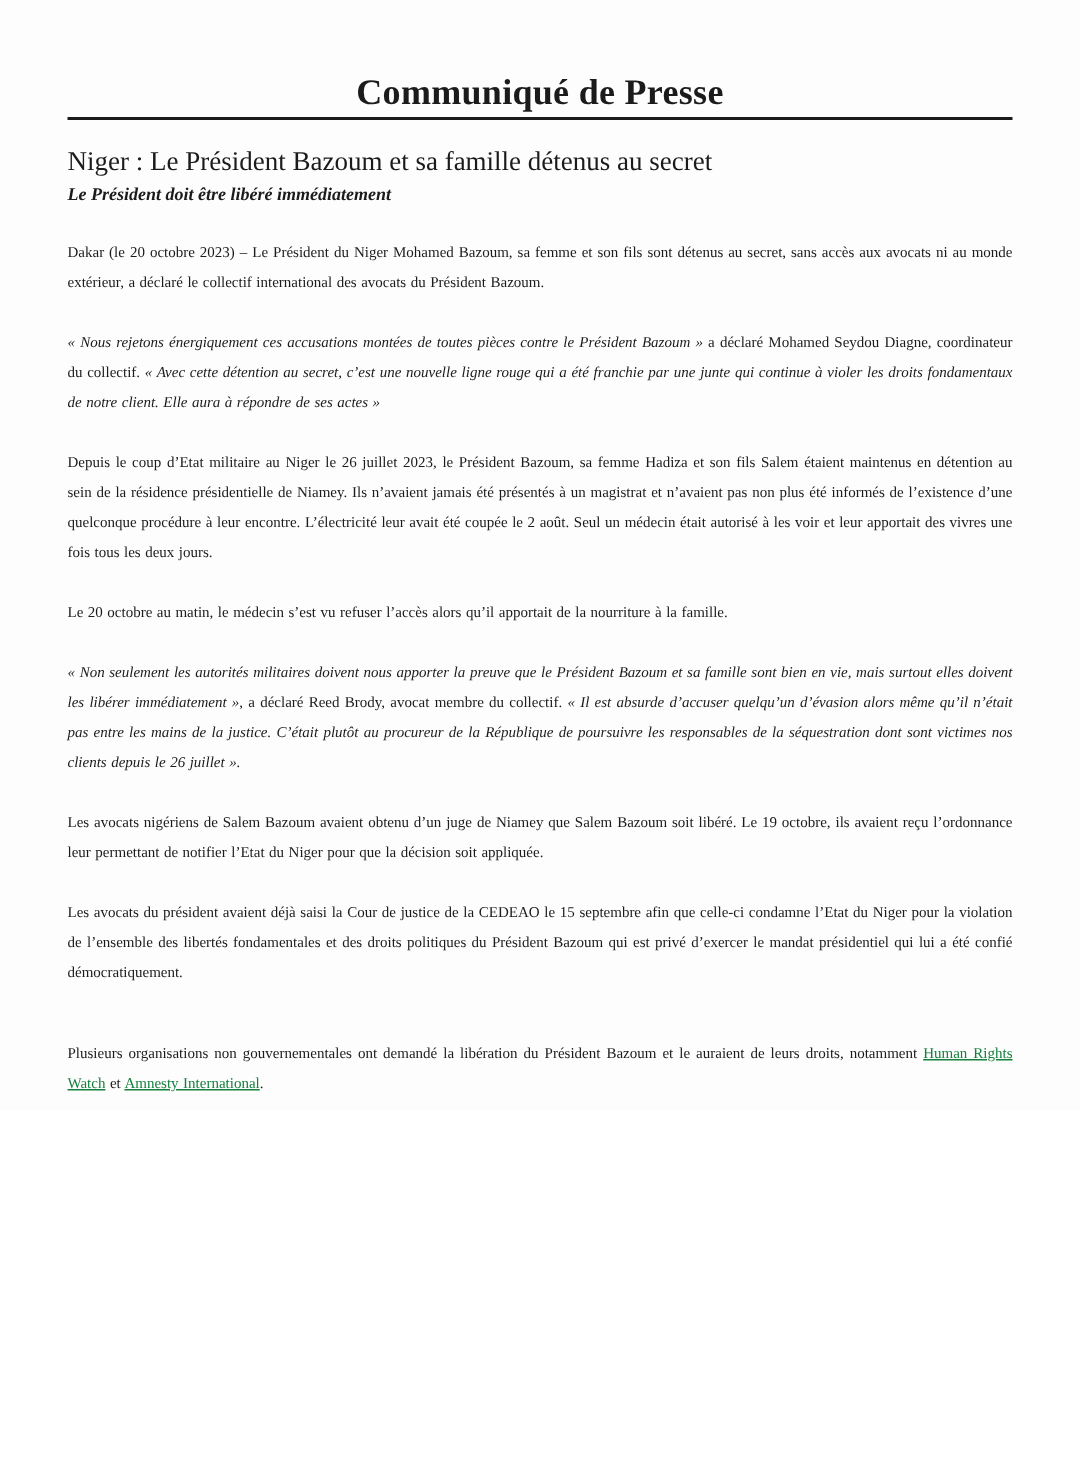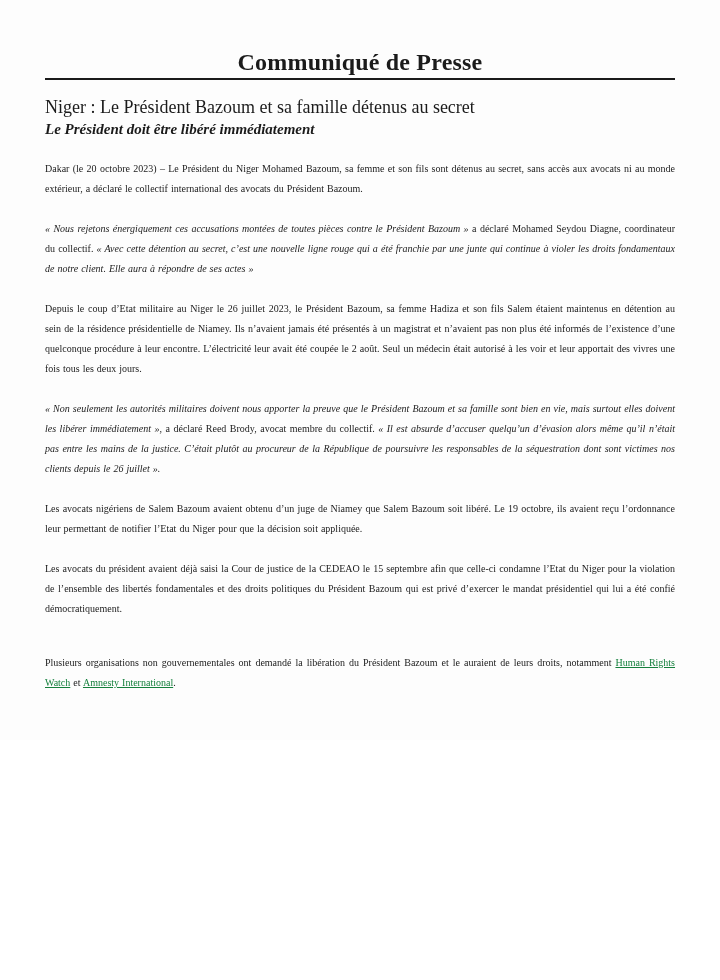--- a/index.html
+++ b/index.html
@@ -29,21 +29,21 @@
     margin-top: 2px;
   }
   .headline {
     margin-top: 16px;
     font-size: 18px;
     font-weight: normal;
     line-height: 22px;
   }
   .subheadline {
     margin-top: 2px;
-    font-size: 15px;
+    font-size: 12px;
     font-weight: bold;
     font-style: italic;
     line-height: 19px;
   }
   .body-text { margin-top: 20px; }
   .para {
     font-size: 10px;
     line-height: 20px;
     text-align: justify;
     margin-bottom: 20px;
@@ -63,18 +63,19 @@
 
 <div class="page">
   <h1 class="doc-title">Communiqué de Presse</h1>
   <div class="title-rule"></div>
   <h2 class="headline">Niger : Le Président Bazoum et sa famille détenus au secret</h2>
   <h3 class="subheadline">Le Président doit être libéré immédiatement</h3>
   <div class="body-text">
       <p class="para"><span class="run-normal">Dakar (le 20 octobre 2023) – Le Président du Niger Mohamed Bazoum, sa femme et son fils sont détenus au secret, sans accès aux avocats ni au monde extérieur, a déclaré le collectif international des avocats du Président Bazoum.</span></p>
       <p class="para"><span class="run-italic">« Nous rejetons énergiquement ces accusations montées de toutes pièces contre le Président Bazoum »</span><span class="run-normal"> a déclaré Mohamed Seydou Diagne, coordinateur du collectif. </span><span class="run-italic">« Avec cette détention au secret, c’est une nouvelle ligne rouge qui a été franchie par une junte qui continue à violer les droits fondamentaux de notre client. Elle aura à répondre de ses actes »</span></p>
       <p class="para"><span class="run-normal">Depuis le coup d’Etat militaire au Niger le 26 juillet 2023, le Président Bazoum, sa femme Hadiza et son fils Salem étaient maintenus en détention au sein de la résidence présidentielle de Niamey. Ils n’avaient jamais été présentés à un magistrat et n’avaient pas non plus été informés de l’existence d’une quelconque procédure à leur encontre. L’électricité leur avait été coupée le 2 août. Seul un médecin était autorisé à les voir et leur apportait des vivres une fois tous les deux jours.</span></p>
+      <p class="para"><span class="run-normal">Le 20 octobre au matin, le médecin s’est vu refuser l’accès alors qu’il apportait de la nourriture à la famille.</span></p>
       <p class="para"><span class="run-italic">« Non seulement les autorités militaires doivent nous apporter la preuve que le Président Bazoum et sa famille sont bien en vie, mais surtout elles doivent les libérer immédiatement »</span><span class="run-normal">, a déclaré Reed Brody, avocat membre du collectif. </span><span class="run-italic">« Il est absurde d’accuser quelqu’un d’évasion alors même qu’il n’était pas entre les mains de la justice. C’était plutôt au procureur de la République de poursuivre les responsables de la séquestration dont sont victimes nos clients depuis le 26 juillet ».</span></p>
       <p class="para"><span class="run-normal">Les avocats nigériens de Salem Bazoum avaient obtenu d’un juge de Niamey que Salem Bazoum soit libéré. Le 19 octobre, ils avaient reçu l’ordonnance leur permettant de notifier l’Etat du Niger pour que la décision soit appliquée.</span></p>
       <p class="para"><span class="run-normal">Les avocats du président avaient déjà saisi la Cour de justice de la CEDEAO le 15 septembre afin que celle-ci condamne l’Etat du Niger pour la violation de l’ensemble des libertés fondamentales et des droits politiques du Président Bazoum qui est privé d’exercer le mandat présidentiel qui lui a été confié démocratiquement.</span></p>
       <p class="para extra-space"><span class="run-normal">Plusieurs organisations non gouvernementales ont demandé la libération du Président Bazoum et le auraient de leurs droits, notamment </span><a class="run-link" href="#">Human Rights Watch</a><span class="run-normal"> et </span><a class="run-link" href="#">Amnesty International</a><span class="run-normal">.</span></p>
     </div>
 </div>
 
 </body></html>

